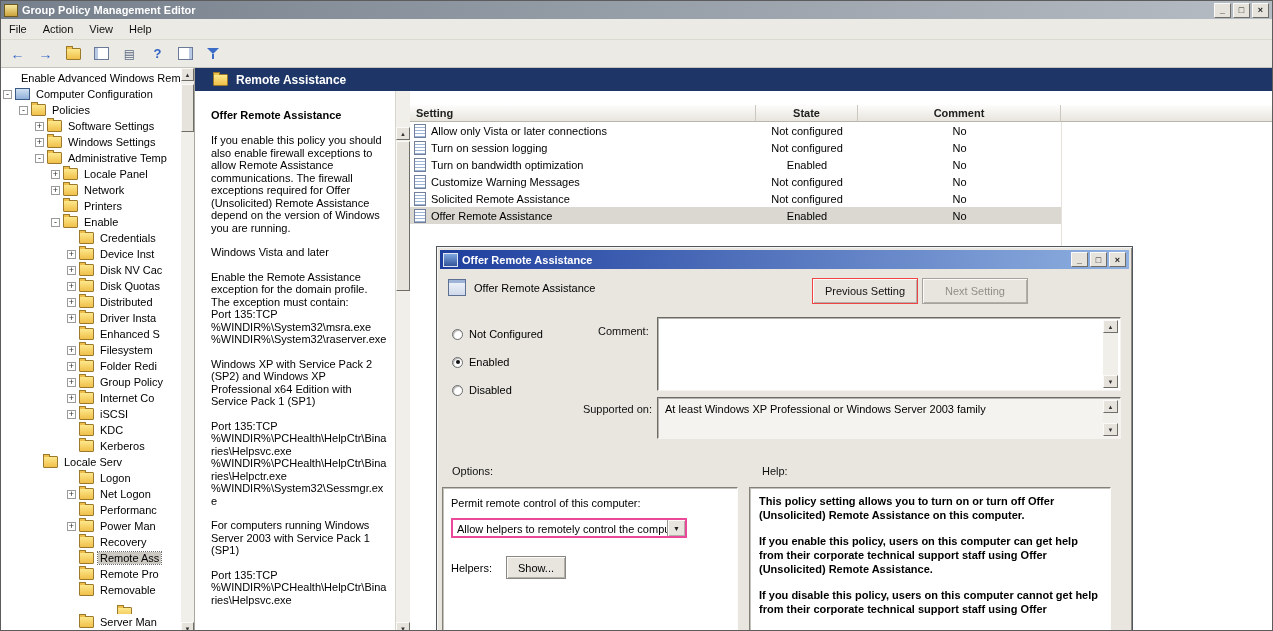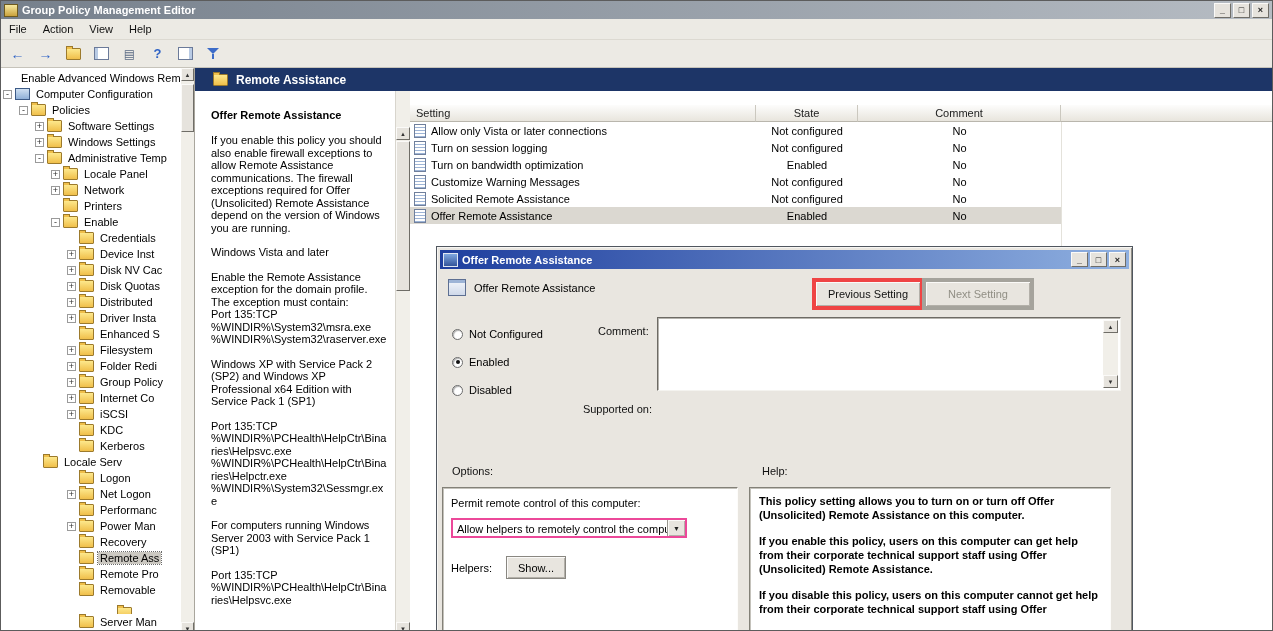--- a/index.html
+++ b/index.html
@@ -55,40 +55,40 @@
 
   
   .details{flex:1;display:flex;flex-direction:column;background:#fff;min-width:0;}
   .details-header{height:23px;background:#1d3567;color:#fff;font-weight:bold;font-size:12px;display:flex;align-items:center;padding-left:18px;gap:8px;flex:none;}
   .details-body{flex:1;display:flex;min-height:0;}
   .desc-panel{width:200px;box-sizing:border-box;padding:18px 8px 0 16px;overflow:hidden;flex:none;}
   .desc-title{font-weight:bold;margin-bottom:13px;}
   .desc-para{margin-bottom:12px;line-height:12.5px;white-space:pre-wrap;overflow-wrap:break-word;word-wrap:break-word;}
 
   .list-panel{flex:1;min-width:0;position:relative;background:#fff;padding-top:14px;box-sizing:border-box;overflow:hidden;}
-  .list-header{display:flex;height:17px;}
+  .list-header{display:flex;height:17px;font-weight:bold;}
   .hcell{background:linear-gradient(#fdfdfc,#e8e5dd);border-right:1px solid #cbc8bf;border-bottom:1px solid #b9b6ad;display:flex;align-items:center;padding:0 6px;box-sizing:border-box;color:#222;flex:none;}
   .hcell.center{justify-content:center;}
   .hcell.fill{flex:1;border-right:none;}
   .list-row{display:flex;height:17px;align-items:center;width:651px;}
   .list-row.selected{background:#dbd8d1;}
   .c-setting{width:346px;display:flex;align-items:center;gap:5px;padding-left:4px;box-sizing:border-box;overflow:hidden;white-space:nowrap;}
   .c-state{width:102px;text-align:center;}
   .c-comment{width:203px;text-align:center;}
   .col-line{position:absolute;top:31px;bottom:0;left:651px;width:1px;background:#e4e2db;}
 
   
   .dialog{position:absolute;left:435px;top:245px;width:697px;height:540px;background:#e9e6e0;border:1px solid #50565e;box-shadow:inset 1px 1px 0 #f6f5f2,inset -1px -1px 0 #8f8d86;padding:3px;box-sizing:border-box;}
   .dlg-titlebar{height:19px;background:linear-gradient(to right,#1e3e9e,#8fb0e0);display:flex;align-items:center;padding:0 3px;color:#fff;font-weight:bold;}
   .dlg-title-icon{width:13px;height:12px;background:linear-gradient(#7fa7e0,#33549a);border:1px solid #dfe6f2;margin-right:4px;flex:none;}
   .dlg-title-text{flex:1;}
   .dlg-content{position:relative;height:calc(100% - 19px);}
   .dlg-icon{position:absolute;left:8px;top:10px;width:16px;height:15px;border:1px solid #5d6f92;background:linear-gradient(#f4f7fb,#cfd9ea);box-shadow:inset 0 3px 0 #9db4d6;}
   .dlg-policy-name{position:absolute;left:34px;top:13px;}
-  .btn{position:absolute;display:flex;align-items:center;justify-content:center;background:#e8e5df;border:4px solid #ef4444;box-shadow:inset 1px 1px 0 #fbfaf8,inset -1px -1px 0 #b3b0a9;color:#111;}
+  .btn{position:absolute;display:flex;align-items:center;justify-content:center;background:#e8e5df;border:1px solid #ef4444;box-shadow:inset 1px 1px 0 #fbfaf8,inset -1px -1px 0 #b3b0a9;color:#111;}
   .btn.prev{left:372px;top:9px;width:104px;height:24px;}
   .btn.next{left:482px;top:9px;width:104px;height:24px;color:#918f85;border-color:#a5a39c;}
   .radio-row{position:absolute;left:12px;display:flex;align-items:center;height:14px;}
   .radio{width:11px;height:11px;box-sizing:border-box;border-radius:50%;background:#fff;border:1px solid #6b6b6b;box-shadow:inset 1px 1px 1px rgba(0,0,0,.3);margin-right:6px;flex:none;display:flex;}
   .radio .dot{width:4px;height:4px;border-radius:50%;background:#111;margin:auto;}
   .dlg-label{position:absolute;color:#111;}
   .field{position:absolute;background:#fff;border:1px solid;border-color:#6d6a64 #f4f3ef #f4f3ef #6d6a64;box-shadow:inset 1px 1px 0 #b6b4ae;box-sizing:border-box;}
   .field .vscroll{top:2px;right:2px;bottom:2px;width:15px;}
   .field.gray{background:#f4f3ef;}
   .supported-text{padding:5px 24px 0 7px;line-height:13px;}
@@ -466,20 +466,27 @@
 
       <span class="dlg-label" style="left:158px;top:56px;">Comment:</span>
       <div class="field" style="left:217px;top:48px;width:464px;height:74px;">
         <div class="vscroll">
           <div class="sb-btn up">▲</div>
           <div class="sb-btn down">▼</div>
         </div>
       </div>
 
       <span class="dlg-label" style="left:142px;top:134px;width:70px;text-align:right;">Supported on:</span>
+      <div class="field gray" style="left:217px;top:128px;width:464px;height:42px;">
+        <div class="supported-text">At least Windows XP Professional or Windows Server 2003 family</div>
+        <div class="vscroll">
+          <div class="sb-btn up">▲</div>
+          <div class="sb-btn down">▼</div>
+        </div>
+      </div>
 
       <span class="dlg-label" style="left:12px;top:196px;">Options:</span>
       <span class="dlg-label" style="left:322px;top:196px;">Help:</span>
 
       <div class="groupbox" style="left:2px;top:218px;width:296px;height:270px;">
         <div>Permit remote control of this computer:</div>
         <div class="combo">
           <span class="combo-text">Allow helpers to remotely control the computer</span>
           <span class="combo-btn">▼</span>
         </div>

